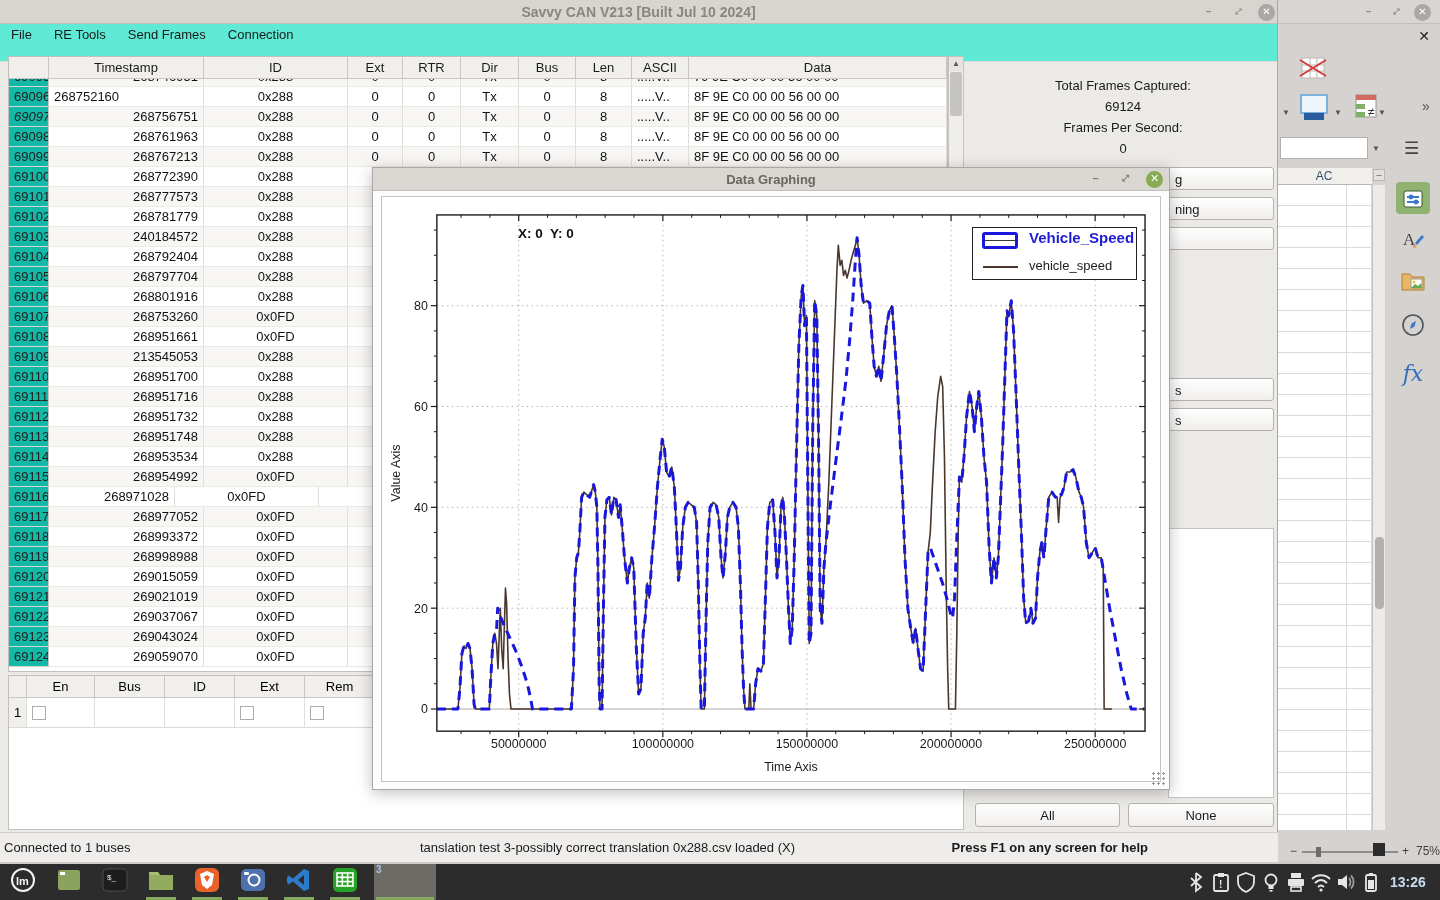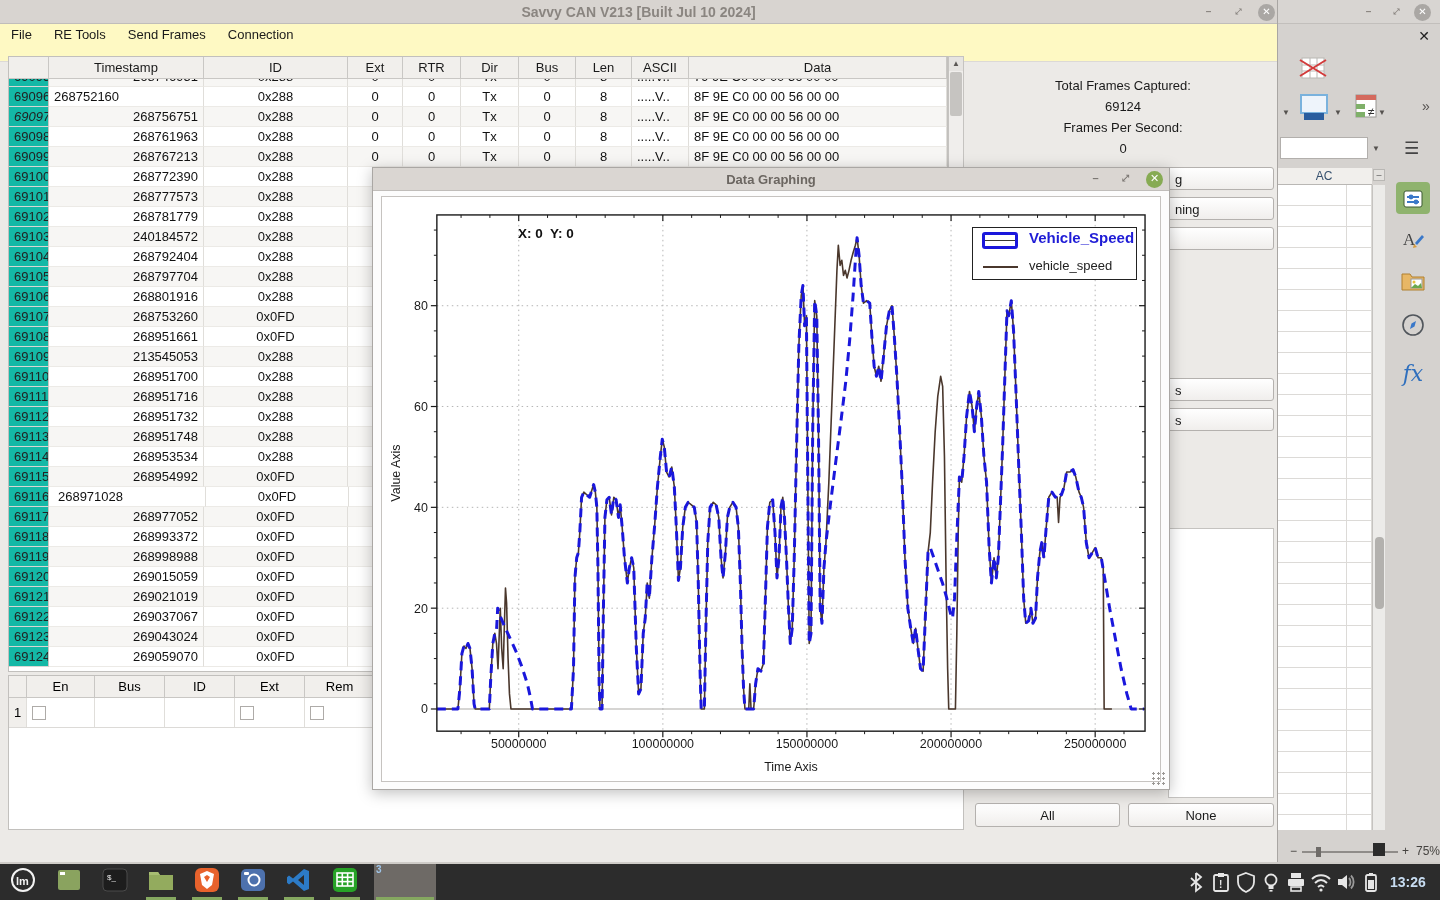--- a/index.html
+++ b/index.html
@@ -25,21 +25,21 @@
   .calc-vscroll .thumb{position:absolute;left:2px;width:9px;border-radius:4px;background:#b3b1ae;}
   .calc-sbtn{position:absolute;left:97px;top:169px;width:12px;height:12px;background:#e3e1de;border:1px solid #b9b7b4;font-size:9px;line-height:10px;text-align:center;color:#555;}
   .sidebar-icon{position:absolute;left:120px;width:34px;height:32px;text-align:center;line-height:32px;font-size:18px;color:#444;}
   .sidebar-icon.active{background:#8fb36e;border-radius:4px;}
   .zoombar{position:absolute;left:8px;top:843px;width:156px;height:18px;font-size:12px;color:#454340;}
   .scroll-corner{position:absolute;left:97px;top:843px;width:12px;height:13px;background:#2c2c2c;}
   
   .main-window{position:absolute;left:0;top:0;width:1278px;height:862px;background:#eceae7;border-right:1px solid #a9a6a3;}
   .titlebar{position:absolute;left:0;top:0;width:100%;height:24px;background:#d8d4d0;border-bottom:1px solid #c0bdba;}
   .titlebar .title{position:absolute;left:0;right:0;top:0;text-align:center;line-height:24px;font-size:14px;font-weight:bold;color:#8a8580;}
-  .menubar{position:absolute;left:0;top:24px;width:100%;height:38px;background:#fef9c3;border-bottom:1px solid #dcd9d6;}
+  .menubar{position:absolute;left:0;top:24px;width:100%;height:38px;background:#5eead4;border-bottom:1px solid #dcd9d6;}
   .menu-item{display:inline-block;padding:0 11px;font-size:13px;line-height:22px;color:#1a1a1a;}
   
   .ftable{position:absolute;left:8px;top:56px;width:940px;height:616px;background:#fff;border:1px solid #c2c0bd;}
   .fhead{position:absolute;left:0;top:0;width:100%;height:22px;display:flex;background:#f1efec;border-bottom:1px solid #c9c7c4;}
   .fhead .hc{font-size:13px;line-height:21px;text-align:center;color:#1a1a1a;border-right:1px solid #c9c7c4;overflow:hidden;}
   .frows-vp{position:absolute;left:0;top:22px;right:0;bottom:0;overflow:hidden;}
   .frows-inner{position:absolute;left:0;top:-12px;width:100%;}
   .frow{display:flex;height:20px;}
   .frow .c{font-size:13px;line-height:19px;border-right:1px solid #e0deda;border-bottom:1px solid #eceae6;white-space:nowrap;overflow:hidden;padding:0 5px;color:#111;}
   .frow .rn{background:#14b8a6;border-right:1px solid #c9c7c4;border-bottom:1px solid #d8d6d3;color:#222;}
@@ -457,21 +457,21 @@
               <div class="c" style="width: 55px; text-align: center;"></div>
               <div class="c" style="width: 58px; text-align: center;"></div>
               <div class="c" style="width: 58px; text-align: center;"></div>
               <div class="c" style="width: 57px; text-align: center;"></div>
               <div class="c" style="width: 56px; text-align: center;"></div>
               <div class="c" style="width: 57px; text-align: left;"></div>
               <div class="c" style="width: 258px; text-align: left;"></div>
             </div>
             <div class="frow" style="background: rgb(255, 255, 255);">
               <div class="c rn" style="width: 40px; text-align: left;">69116</div>
-              <div class="c" style="width: 157px; text-align: left; padding-left: 9px;">268971028</div>
+              <div class="c" style="width: 126px; text-align: right; padding-left: 9px;">268971028</div>
               <div class="c" style="width: 144px; text-align: center;">0x0FD</div>
               <div class="c" style="width: 55px; text-align: center;"></div>
               <div class="c" style="width: 58px; text-align: center;"></div>
               <div class="c" style="width: 58px; text-align: center;"></div>
               <div class="c" style="width: 57px; text-align: center;"></div>
               <div class="c" style="width: 56px; text-align: center;"></div>
               <div class="c" style="width: 57px; text-align: left;"></div>
               <div class="c" style="width: 258px; text-align: left;"></div>
             </div>
             <div class="frow" style="background: rgb(247, 246, 244);">
@@ -613,20 +613,25 @@
           <div class="fc" style="width: 70px;"></div>
           <div class="fc" style="width: 70px;">
             <span class="checkbox"></span>
           </div>
           <div class="fc" style="width: 70px;">
             <span class="checkbox"></span>
           </div>
         </div>
     </div>
 
+    <div class="statusbar">
+      <span style="position:absolute;left:4px;top:7px;">Connected to 1 buses</span>
+      <span style="position:absolute;left:420px;top:7px;">tanslation test 3-possibly correct translation 0x288.csv loaded (X)</span>
+      <span style="position:absolute;right:130px;top:7px;font-weight:bold;">Press F1 on any screen for help</span>
+    </div>
   </div>
 
   <div class="graph-window">
     <div class="graph-titlebar">
       <div class="title">Data Graphing</div>
       <div class="gbtn" style="left:714px;">–</div>
       <div class="gbtn" style="left:744px;font-size:9px;">⤢</div>
       <div class="gbtn close" style="left:773px;">✕</div>
     </div>
     <div class="chart-widget">

